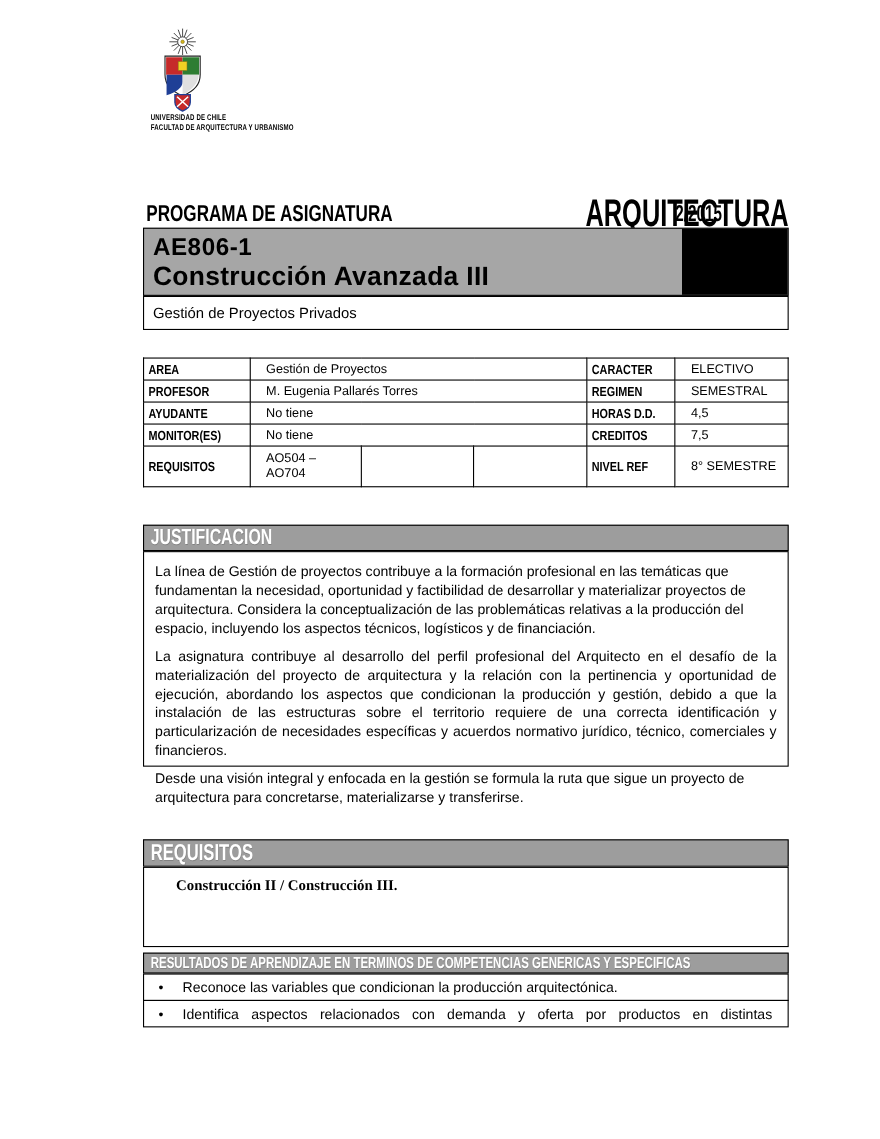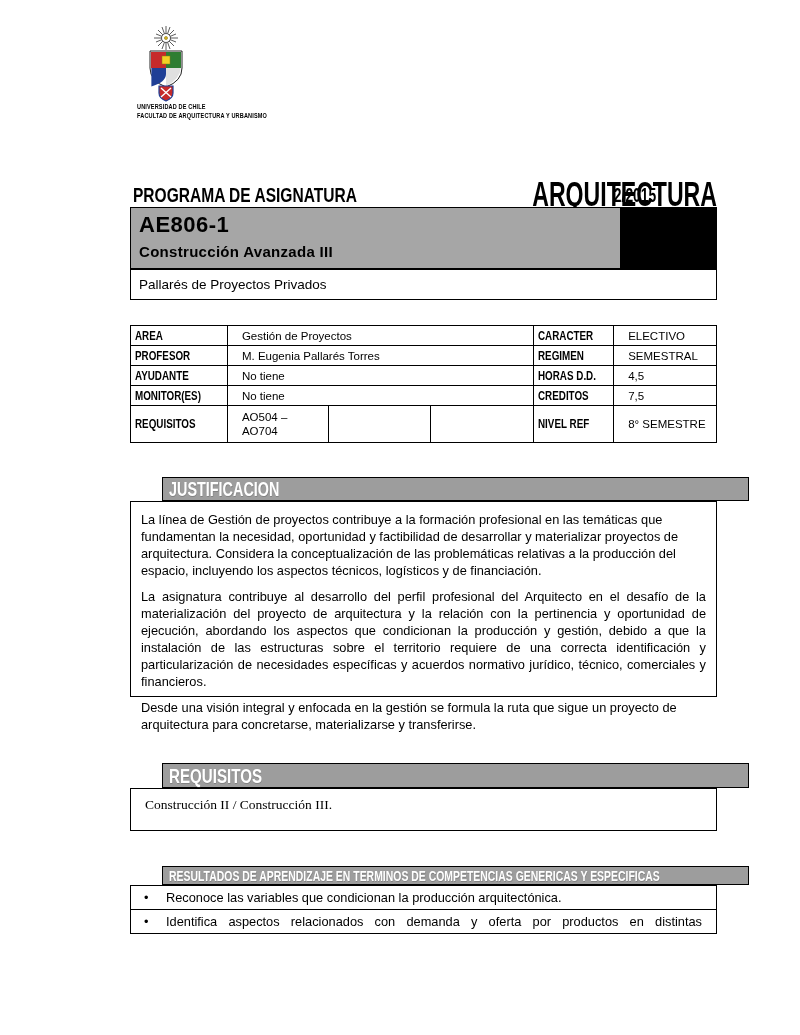--- a/index.html
+++ b/index.html
@@ -22,48 +22,48 @@
 
   
   .subhead-row { position:absolute; left:130px; top:181px; width:587px; height:26px; }
   .doc-type { position:absolute; left:3px; bottom:0; font-size:21px; line-height:24px; }
   .semester { position:absolute; right:61px; bottom:0; font-size:21px; line-height:24px; }
 
   
   .course-banner { top:207px; height:62px; background:#a6a6a6; border:1px solid #000; display:flex; }
   .course-text { flex:1; padding:3px 0 0 8px; }
   .course-code { font-size:22px; font-weight:bold; line-height:27px; letter-spacing:0.5px; }
-  .course-name { font-size:15px; font-weight:bold; line-height:27px; letter-spacing:0.3px; }
+  .course-name { font-size:24px; font-weight:bold; line-height:27px; letter-spacing:0.3px; }
   .black-box { width:96px; background:#000; }
 
   .subtitle-box { top:269px; height:31px; border:1px solid #000; display:flex; align-items:center; padding-left:8px; font-size:13.5px; }
 
   
   .info-table { position:absolute; left:130px; top:325px; width:587px; border-collapse:collapse; }
   .info-table td { border:1px solid #000; height:20px; vertical-align:middle; font-size:11.5px; padding:0 4px; }
   .info-table td.lbl { padding-left:4px; }
   .info-table td.lbl .cond-s { display:inline-block; transform:scaleX(0.82); transform-origin:0 50%; white-space:nowrap; font-weight:bold; font-size:12px; }
   .info-table td.val { padding-left:14px; }
   .info-table tr.tall td { height:37px; }
   .pre { white-space:pre-line; line-height:14px; }
 
   
-  .section-bar { background:#9d9d9d; border:1px solid #000; color:#fff; display:flex; align-items:center; padding-left:6px;margin-left:32px; }
+  .section-bar { background:#9d9d9d; border:1px solid #000; color:#fff; display:flex; align-items:center; padding-left:6px; }
   .bar-justif { top:477px; height:24px; font-size:20px; }
   .bar-req    { top:763px; height:25px; font-size:21px; }
   .bar-res    { top:866px; height:19px; font-size:14.5px; }
   .section-bar .cond { transform:scaleX(0.72); text-shadow:0.5px 0.5px 0 rgba(80,80,80,0.35); }
 
   
   .section-box { border:1px solid #000; background:#fff; }
   .box-justif { top:501px; height:196px; padding:9px 10px 0 10px; }
   .box-justif p { font-size:12.8px; line-height:17px; }
   .box-justif p + p { margin-top:9px; }
   .justify { text-align:justify; }
-  .box-req { top:788px; height:43px; padding:8px 14px 0 14px; }
+  .box-req { top:788px; height:73px; padding:8px 14px 0 29px;font-weight:bold; }
   .box-req p { font-family:"Liberation Serif","DejaVu Serif",serif; font-size:13.5px; }
 
   
   .results-box { top:885px; }
   .bullet-row { display:flex; align-items:center; min-height:25px; border:1px solid #000; padding:0 14px 0 13px; }
   .bullet-row + .bullet-row { margin-top:-1px; }
   .bullet-mark { width:22px; flex:none; font-size:12.8px; }
   .bullet-text { flex:1; font-size:12.8px; line-height:16px; }
   .force-justify { text-align:justify; text-align-last:justify; }
 </style>
@@ -108,21 +108,21 @@
 
 <div class="abs course-banner">
   <div class="course-text">
     <div class="course-code">AE806-1</div>
     <div class="course-name">Construcción Avanzada III</div>
   </div>
   <div class="black-box"></div>
 </div>
 
 <div class="abs subtitle-box">
-  <span>Pallarés de Proyectos Privados</span>
+  <span>Gestión de Proyectos Privados</span>
 </div>
 
 <table class="info-table">
   <colgroup>
     <col style="width:97px">
       <col style="width:102px">
       <col style="width:103px">
     <col style="width:104px">
       <col style="width:76px">
       <col style="width:103px">

